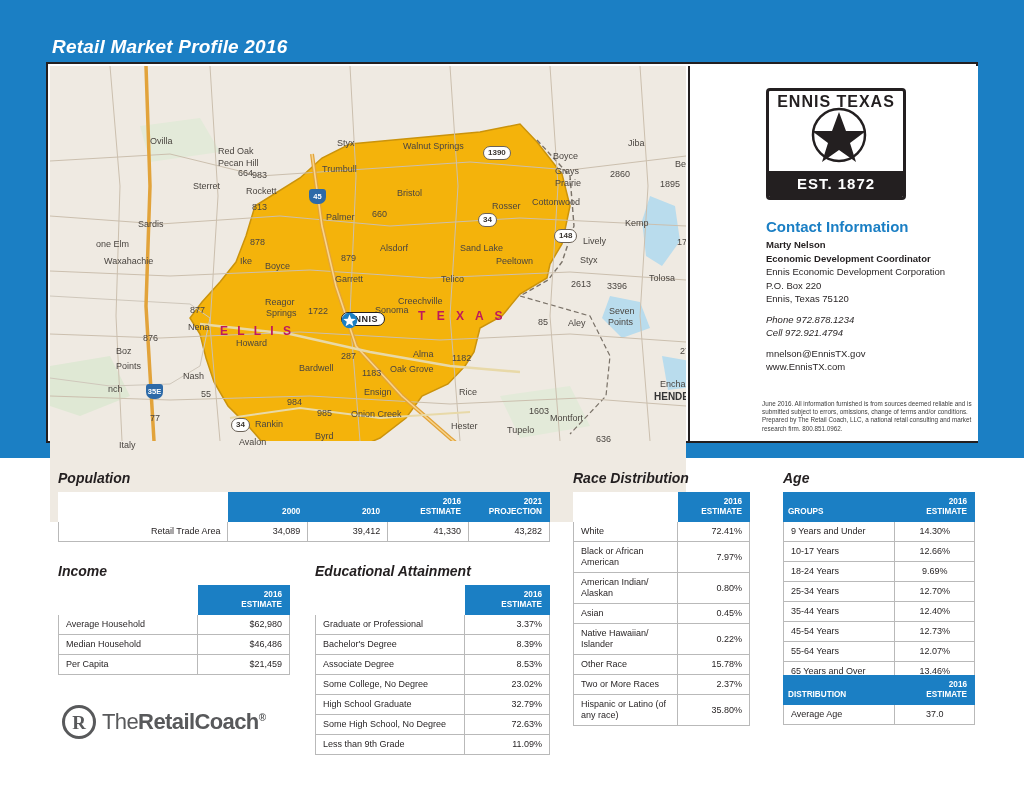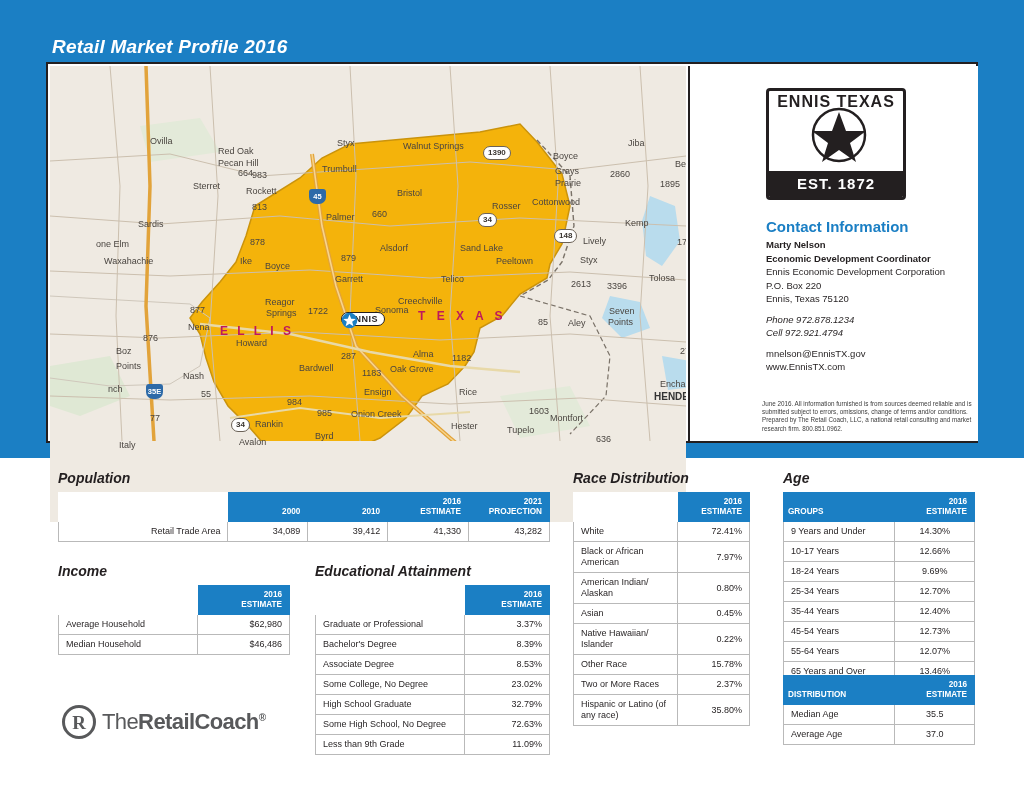--- a/index.html
+++ b/index.html
@@ -351,20 +351,24 @@
     </thead>
     <tbody>
       <tr>
         <td class="l">Average Household</td>
         <td class="r">$62,980</td>
       </tr>
       <tr>
         <td class="l">Median Household</td>
         <td class="r">$46,486</td>
       </tr>
+      <tr>
+        <td class="l">Per Capita</td>
+        <td class="r">$21,459</td>
+      </tr>
     </tbody>
   </table>
 
 <div class="sec-title" style="left:315px; top:563px;">Educational Attainment</div>
 <table class="t" id="tbl-education" style="left:315px; top:585px; width:235px;">
     <thead>
       <tr>
         <th class="blank" style="width: 150px;">&nbsp;</th>
         <th style="width: 85px;">
           <div>2016</div>
@@ -506,24 +510,20 @@
           <div>DISTRIBUTION</div>
         </th>
         <th style="width: 80px;">
           <div>2016</div>
           <div>ESTIMATE</div>
         </th>
       </tr>
     </thead>
     <tbody>
       <tr>
-        <td class="l">Median Age</td>
-        <td class="c">35.5</td>
-      </tr>
-      <tr>
         <td class="l">Average Age</td>
         <td class="c">37.0</td>
       </tr>
     </tbody>
   </table>
 
 <div class="trc-logo">
   <div class="trc-mark">R</div>
   <div class="trc-text"><span class="light">The</span><span>RetailCoach</span><span style="font-size:10px;vertical-align:super;">®</span></div>
 </div>

